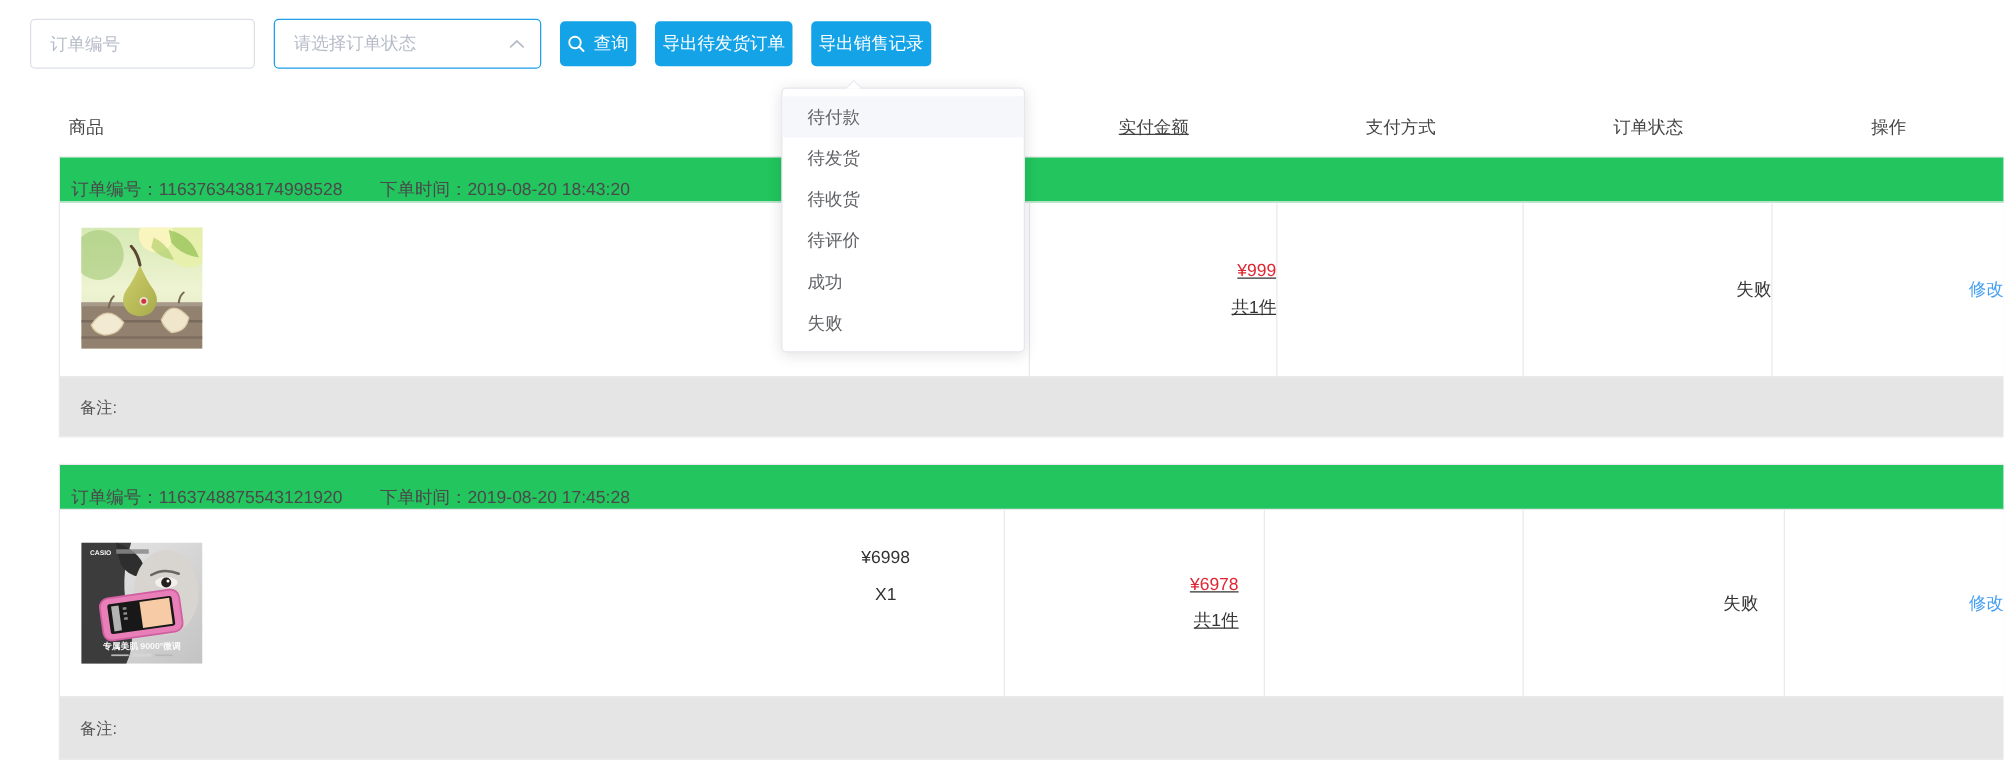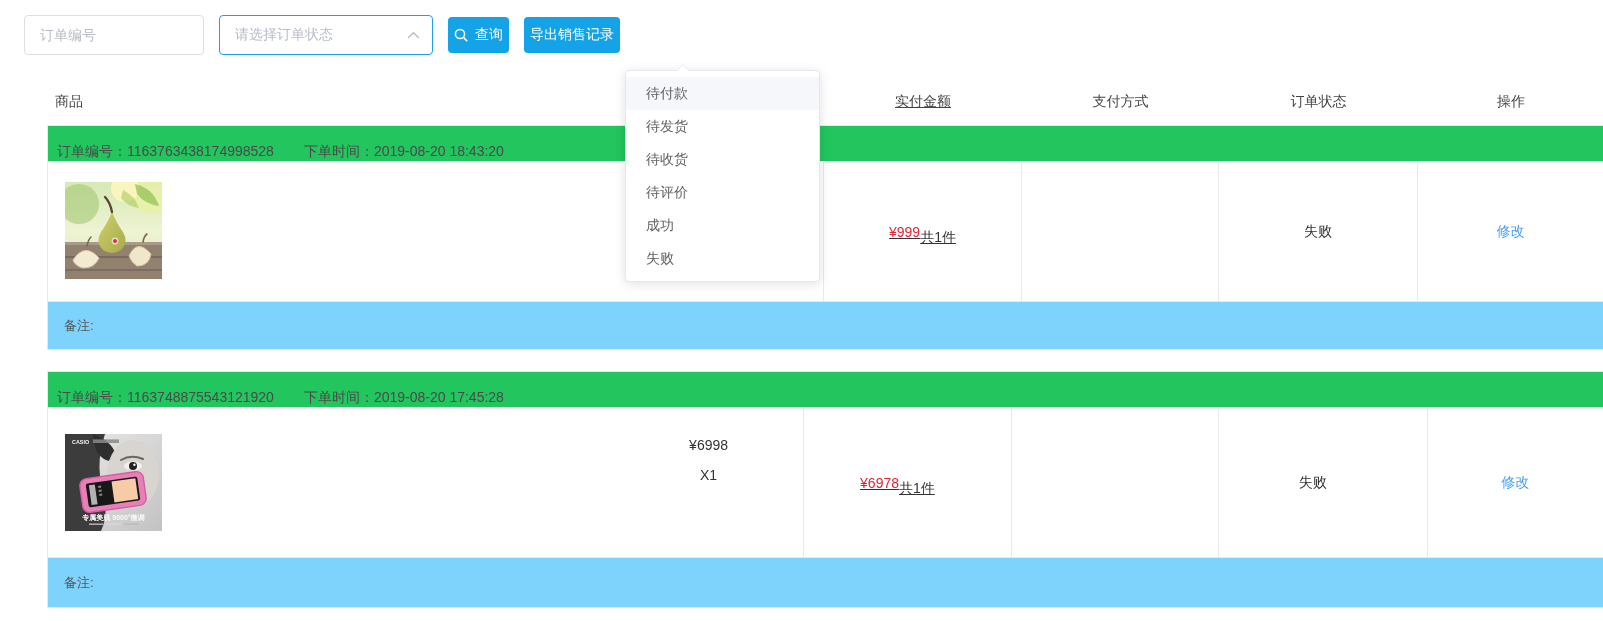--- a/index.html
+++ b/index.html
@@ -38,33 +38,33 @@
 
   .order-block { border:1px solid #e9e9ed; background:#fff; }
   .order-block + .order-block { margin-top:21px; }
   .order-head { height:36px; background:#22c55e; border-bottom:1px solid #e9e9ed;
                 display:flex; align-items:flex-end; padding-left:9px; font-size:14px; color:#4a4a4a; }
   .order-head .pair { display:flex; }
   .order-head .pair + .pair { margin-left:30px; }
   .order-body { display:flex; }
   .h139 { height:139px; }
   .h149 { height:149px;gap:20px; }
-  .cell { display:flex; flex-direction:row; align-items:center; justify-content:center;
+  .cell { display:flex; flex-direction:column; align-items:flex-end; justify-content:center;
           font-size:14px; color:#333; }
   .cell + .cell, .prod-cell + .cell { border-left:1px solid #e9e9ed; }
   .order-body .col-product { width:775px; }
   .prod-cell { position:relative; }
   .prod-img { position:absolute; left:17px; border:0; }
   .price-qty { position:absolute; right:55px; top:22px; text-align:center; font-size:14px;
                color:#333; line-height:30px; }
   .paid-amt { color:#e02533; }
   .paid-cnt { margin-top:13px; color:#333; }
   .status-txt { color:#333; }
   .link { color:#459ff2; cursor:pointer; }
-  .order-note { background:#7dd3fc; border-top:1px solid #e9e9ed; display:flex; align-items:center;
+  .order-note { background:#e5e5e5; border-top:1px solid #e9e9ed; display:flex; align-items:center;
                 padding-left:16px; font-size:13px; color:#555; }
   .nh48 { height:48px; }
   .nh50 { height:50px; }
 
   
   .dropdown { position:absolute; left:625px; top:70px; width:195px; background:#fff;
               border:1px solid #e4e7ed; border-radius:4px; padding:6px 0;
               box-shadow:0 2px 12px rgba(0,0,0,0.12); z-index:20; }
   .dd-arrow-outer { position:absolute; left:50px; top:-7px; width:0; height:0;
                     border-left:7px solid transparent; border-right:7px solid transparent;
@@ -92,20 +92,21 @@
     </div>
     <button class="btn">
       <span style="display:flex;">
         <svg width="14" height="14" viewBox="0 0 14 14">
           <circle cx="6" cy="6" r="4.6" fill="none" stroke="#fff" stroke-width="1.5"></circle>
           <path d="M9.4 9.4 L12.8 12.8" stroke="#fff" stroke-width="1.6" stroke-linecap="round"></path>
         </svg>
       </span>
       <span>查询</span>
     </button>
+    <button class="btn">导出待发货订单</button>
     <button class="btn">导出销售记录</button>
   </div>
 
   <div class="table-wrap">
     <div class="thead">
       <div class="col-product">商品</div>
       <div class="col-paid">实付金额</div>
       <div class="col-pay">支付方式</div>
       <div class="col-status">订单状态</div>
       <div class="col-action">操作</div>

